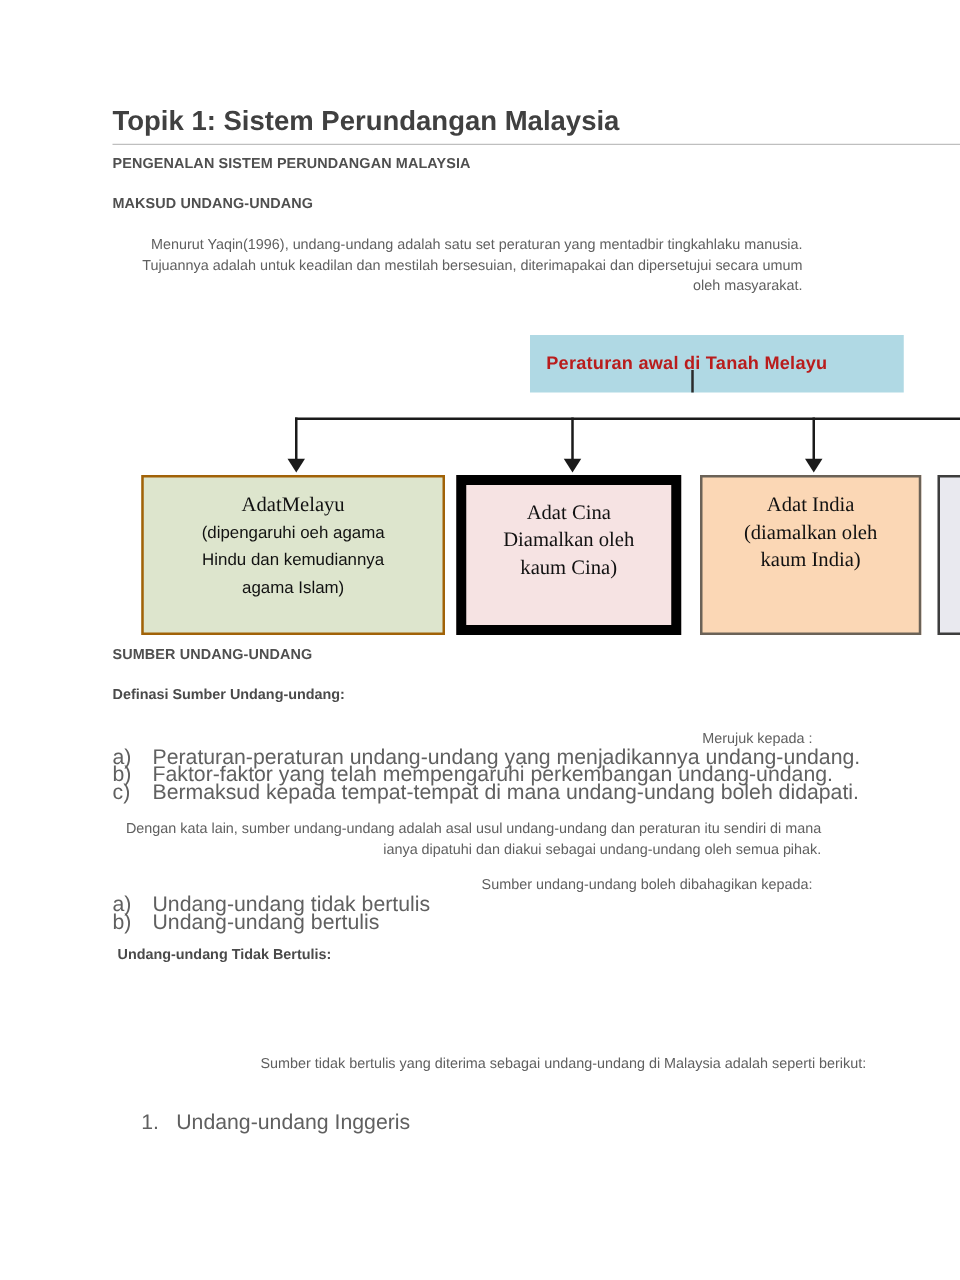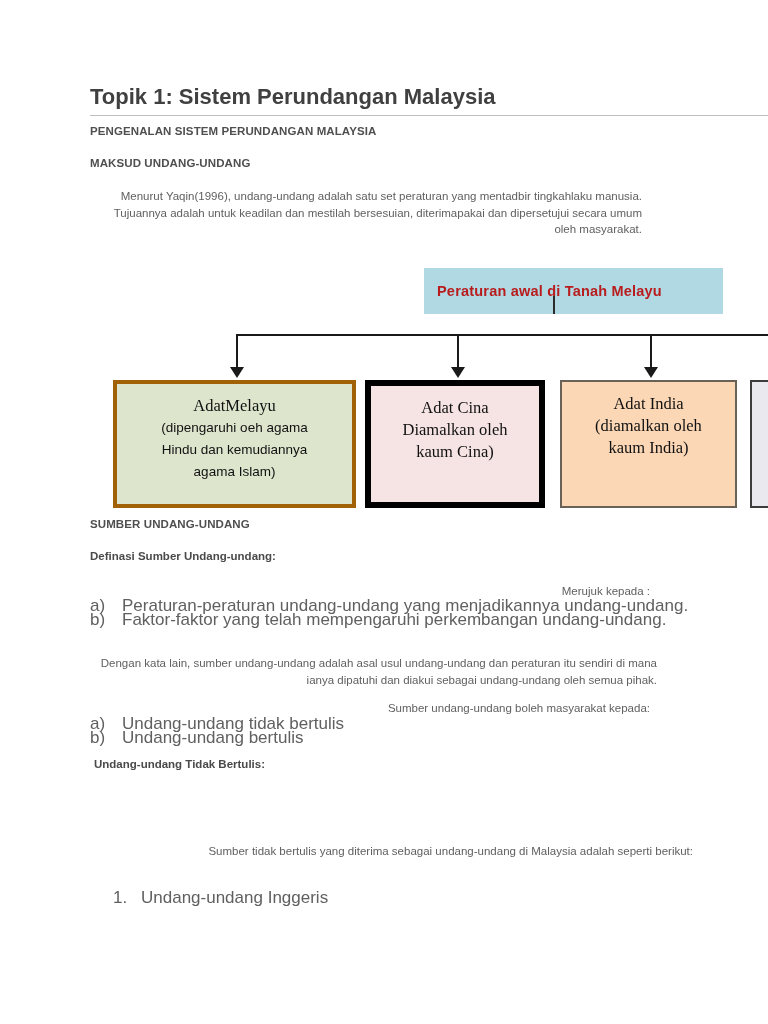--- a/index.html
+++ b/index.html
@@ -163,27 +163,27 @@
   .node .line.sans {
     font-family: "Liberation Sans", sans-serif;
     font-size: 13.5px;
     line-height: 22px;
   }
 
   #node-melayu {
     left: 113px;
     width: 243px;
     background: #dde5cd;
-    border: 4px solid #a16207;
+    border: 2px solid #a16207;
   }
   #node-cina {
     left: 365px;
     width: 180px;
     background: #f6e3e3;
-    border: 6px solid #000000;
+    border: 8px solid #000000;
   }
   #node-india {
     left: 560px;
     width: 177px;
     background: #fbd7b5;
     border: 2px solid #6b6257;
   }
   #node-extra {
     left: 750px;
     width: 60px;
@@ -248,24 +248,27 @@
   <div class="sub-head" style="top:550px;">Definasi Sumber Undang-undang:</div>
 
   <div class="para" style="left:90px; top:583px; width:560px;">Merujuk kepada :</div>
 
   <div class="listrow" style="left:90px; top:598px;">
     <span class="mk">a)</span><span>Peraturan-peraturan undang-undang yang menjadikannya undang-undang.</span>
   </div>
   <div class="listrow" style="left:90px; top:612px;">
     <span class="mk">b)</span><span>Faktor-faktor yang telah mempengaruhi perkembangan undang-undang.</span>
   </div>
+  <div class="listrow" style="left:90px; top:626px;">
+    <span class="mk">c)</span><span>Bermaksud kepada tempat-tempat di mana undang-undang boleh didapati.</span>
+  </div>
 
   <div class="para" style="left:92px; top:655px; width:565px;">Dengan kata lain, sumber undang-undang adalah asal usul undang-undang dan peraturan itu sendiri di mana ianya dipatuhi dan diakui sebagai undang-undang oleh semua pihak.</div>
 
-  <div class="para" style="left:90px; top:700px; width:560px;">Sumber undang-undang boleh masyarakat kepada:</div>
+  <div class="para" style="left:90px; top:700px; width:560px;">Sumber undang-undang boleh dibahagikan kepada:</div>
 
   <div class="listrow" style="left:90px; top:716px;">
     <span class="mk">a)</span><span>Undang-undang tidak bertulis</span>
   </div>
   <div class="listrow" style="left:90px; top:730px;">
     <span class="mk">b)</span><span>Undang-undang bertulis</span>
   </div>
 
   <div class="sub-head" style="left:94px; top:758px;text-align:right;">Undang-undang Tidak Bertulis:</div>
 

